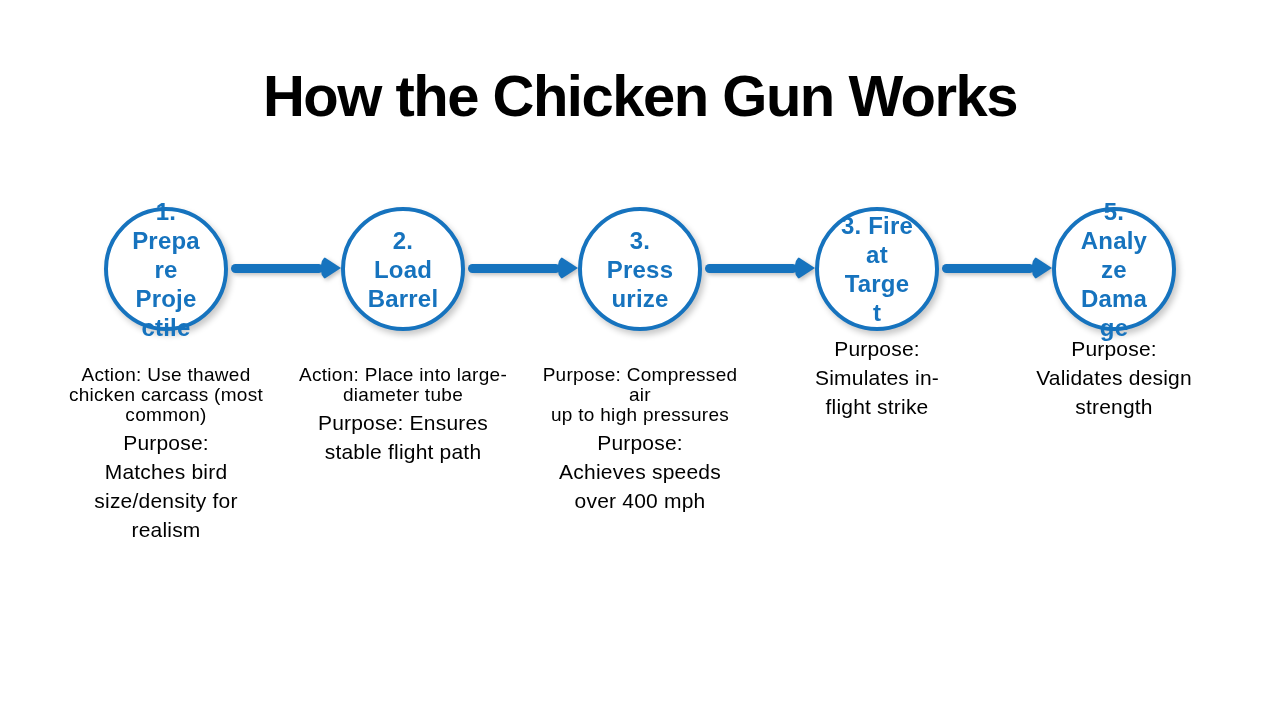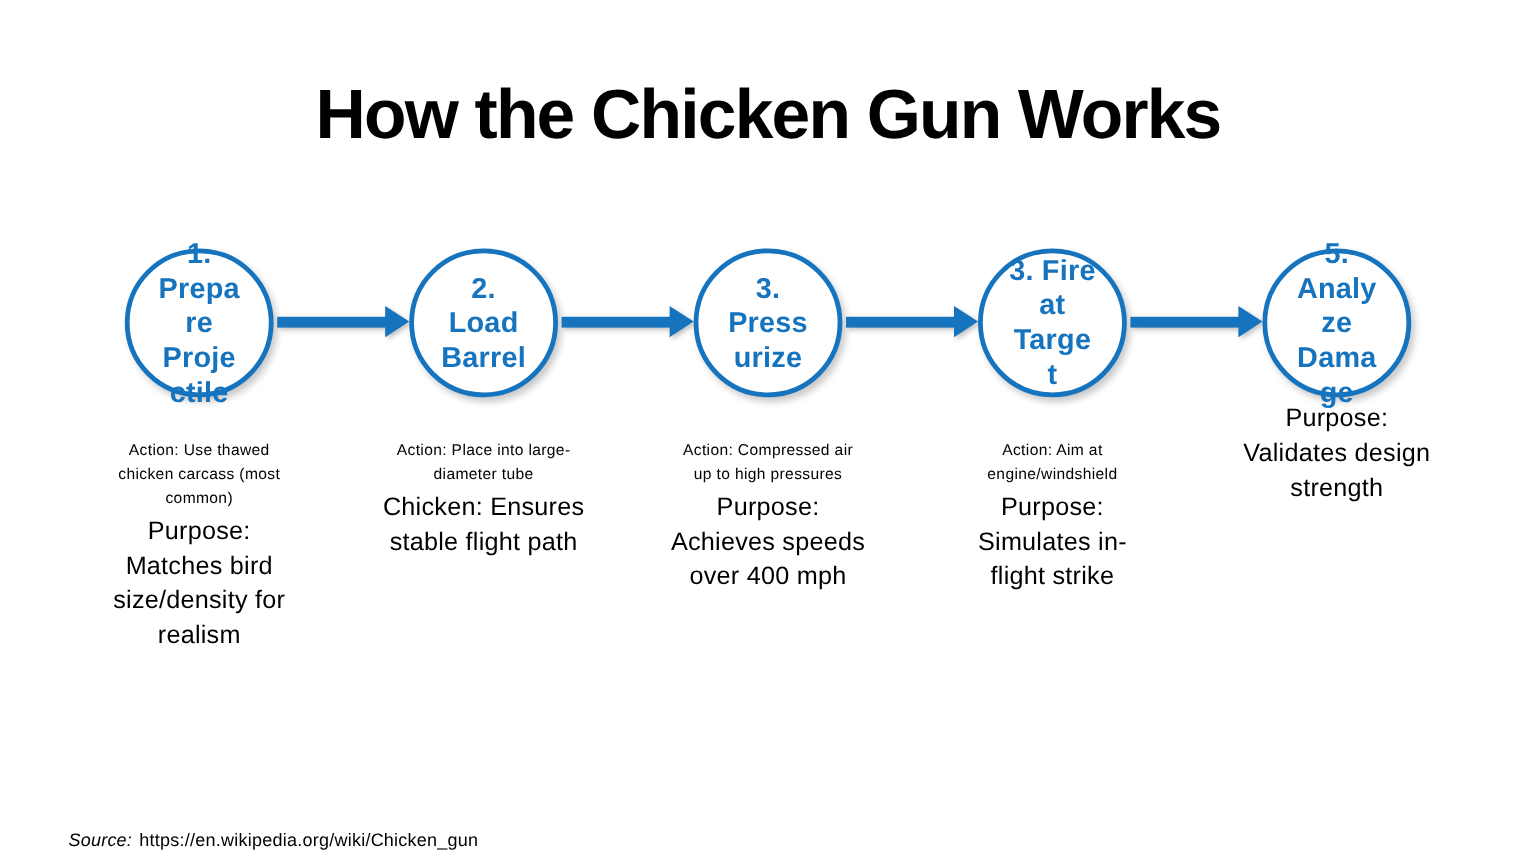--- a/index.html
+++ b/index.html
@@ -1,15 +1,15 @@
 <!DOCTYPE html>
 <html style="--color-accent: #1673BE; --color-text: #000000; --color-background: #FFFFFF;"><head>
 <meta charset="utf-8">
 <style>
-  * { margin: 0; padding: 0; box-sizing: border-box; }
+  * { margin: 0; padding: 0; box-sizing: border-box; border-radius: 18px; }
   html, body { width: 1280px; height: 720px; }
   body {
     font-family: "Liberation Sans", sans-serif;
     background: #ffffff;
     overflow: hidden;
   }
   .slide {
     position: relative;
     width: 1280px;
     height: 720px;
@@ -57,21 +57,21 @@
     text-align: center;
     white-space: pre-line;
     color: var(--color-accent, #1673BE);
     font-weight: bold;
     font-size: 24px;
     line-height: 29px;
     letter-spacing: 0.2px;
   }
   .action {
     margin-top: 34px;
-    font-size: 13px;
+    font-size: 19px;
     line-height: 20px;
     letter-spacing: 0.3px;
     white-space: pre-line;
   }
   .purpose {
     margin-top: 3px;
     font-size: 21px;
     line-height: 29px;
     letter-spacing: 0.2px;
     white-space: pre-line;
@@ -145,56 +145,54 @@
   </div>
 
   <div class="step step-2">
     <div class="circle">
       <div class="circle-label">2.
 Load
 Barrel</div>
     </div>
     <div class="action">Action: Place into large-
 diameter tube</div>
-    <div class="purpose">Chicken: Ensures
+    <div class="purpose">Purpose: Ensures
 stable flight path</div>
   </div>
 
   <div class="arrow arrow-b">
     <div class="arrow-bar"></div>
     <div class="arrow-head"></div>
   </div>
 
   <div class="step step-3">
     <div class="circle">
       <div class="circle-label">3.
 Press
 urize</div>
     </div>
-    <div class="action">Action: Compressed air
+    <div class="action">Purpose: Compressed air
 up to high pressures</div>
     <div class="purpose">Purpose:
 Achieves speeds
 over 400 mph</div>
   </div>
 
   <div class="arrow arrow-c">
     <div class="arrow-bar"></div>
     <div class="arrow-head"></div>
   </div>
 
   <div class="step step-4">
     <div class="circle">
       <div class="circle-label">3. Fire
 at
 Targe
 t</div>
     </div>
-    <div class="action">Action: Aim at
-engine/windshield</div>
     <div class="purpose">Purpose:
 Simulates in-
 flight strike</div>
   </div>
 
   <div class="arrow arrow-d">
     <div class="arrow-bar"></div>
     <div class="arrow-head"></div>
   </div>
 
@@ -204,17 +202,14 @@
 Analy
 ze
 Dama
 ge</div>
     </div>
     <div class="purpose">Purpose:
 Validates design
 strength</div>
   </div>
 
-  <div class="source">
-    <span class="source-prefix">Source:</span><span class="source-url">https://en.wikipedia.org/wiki/Chicken_gun</span>
-  </div>
 
 </div>
 
 </body></html>

